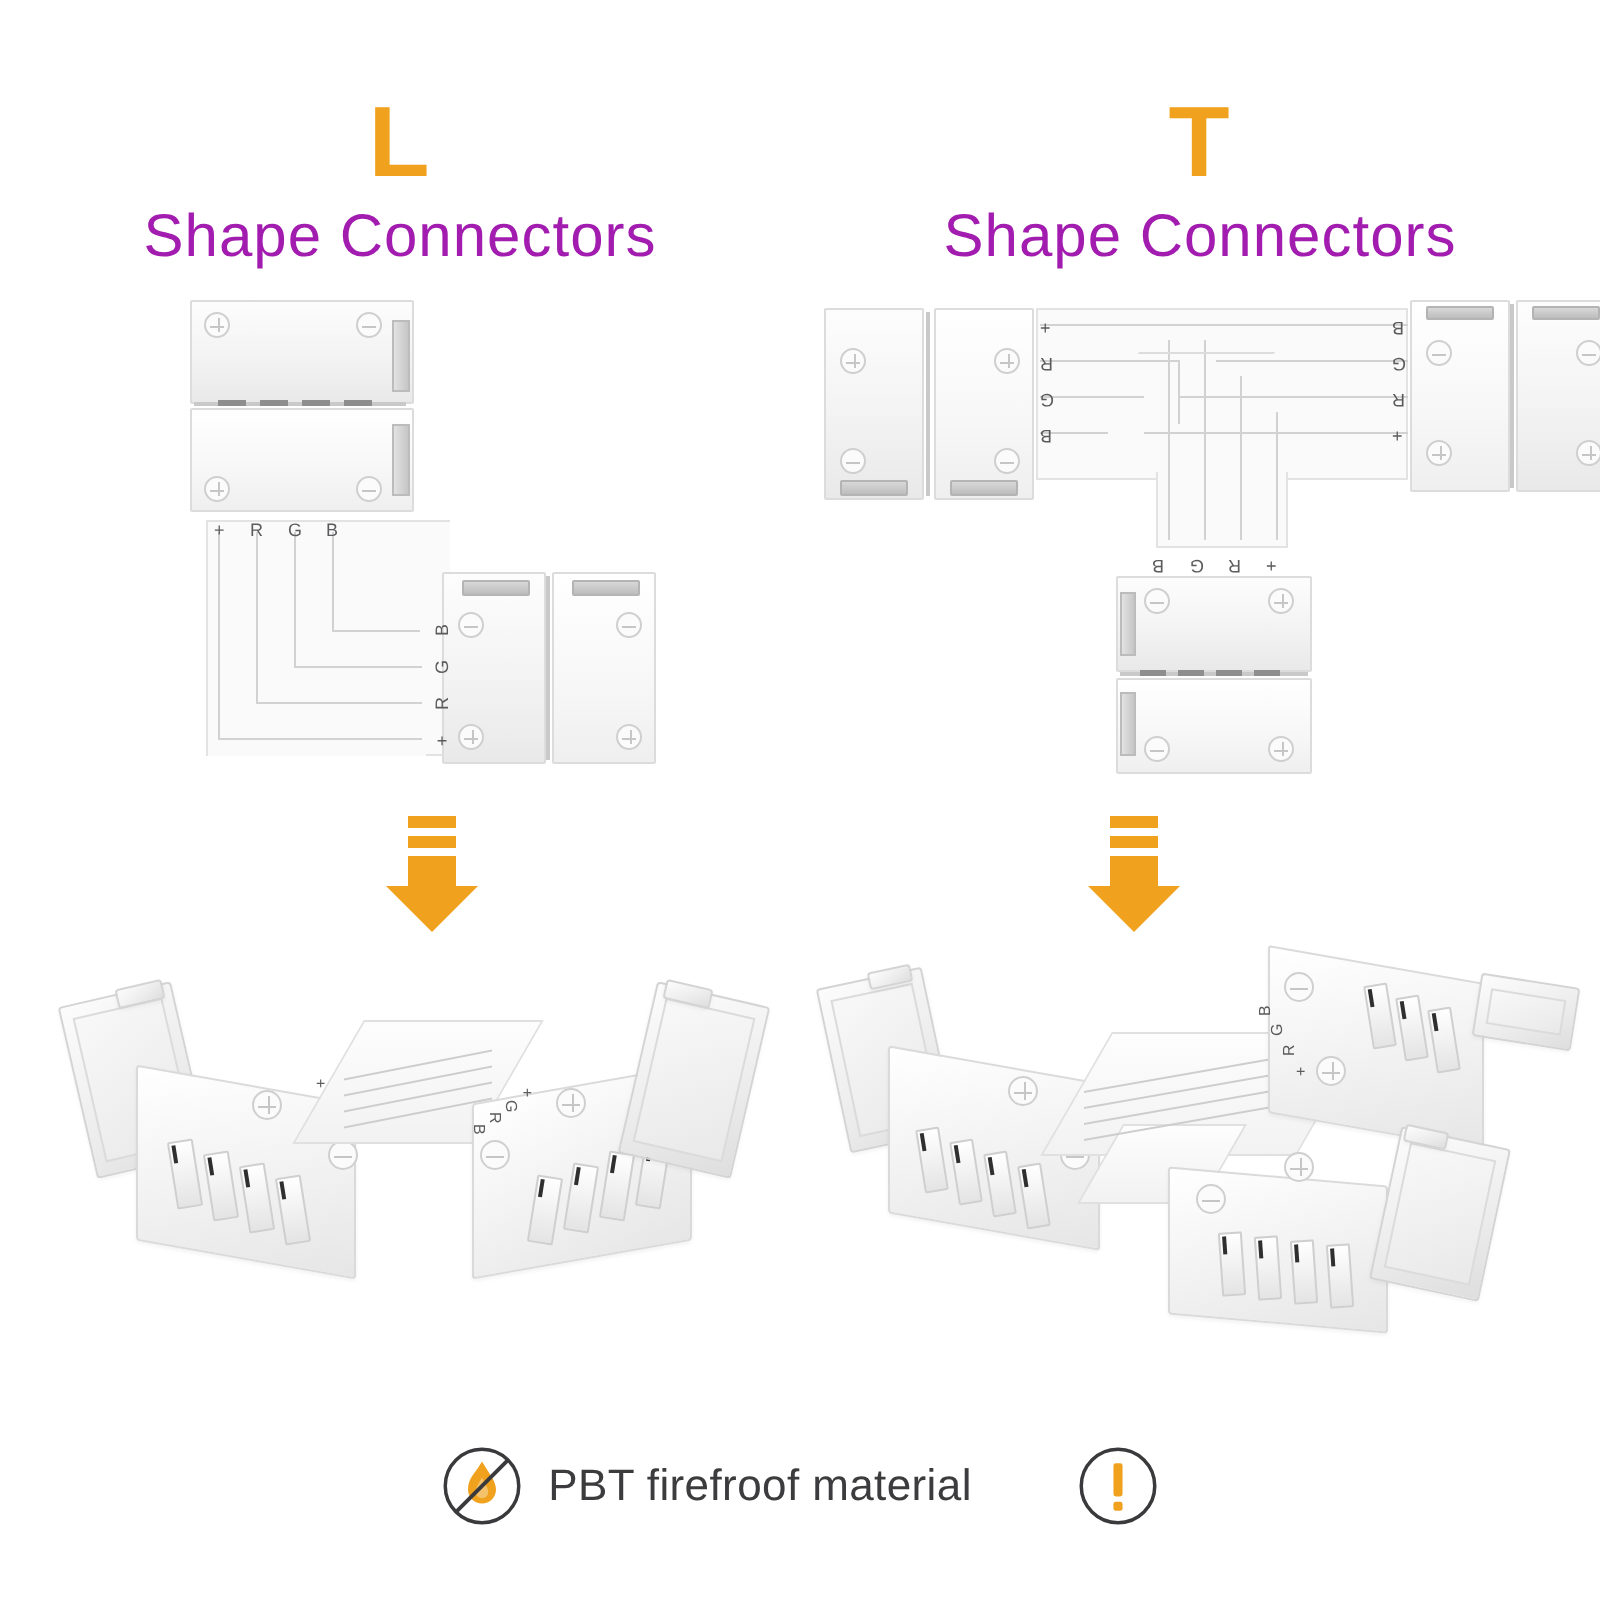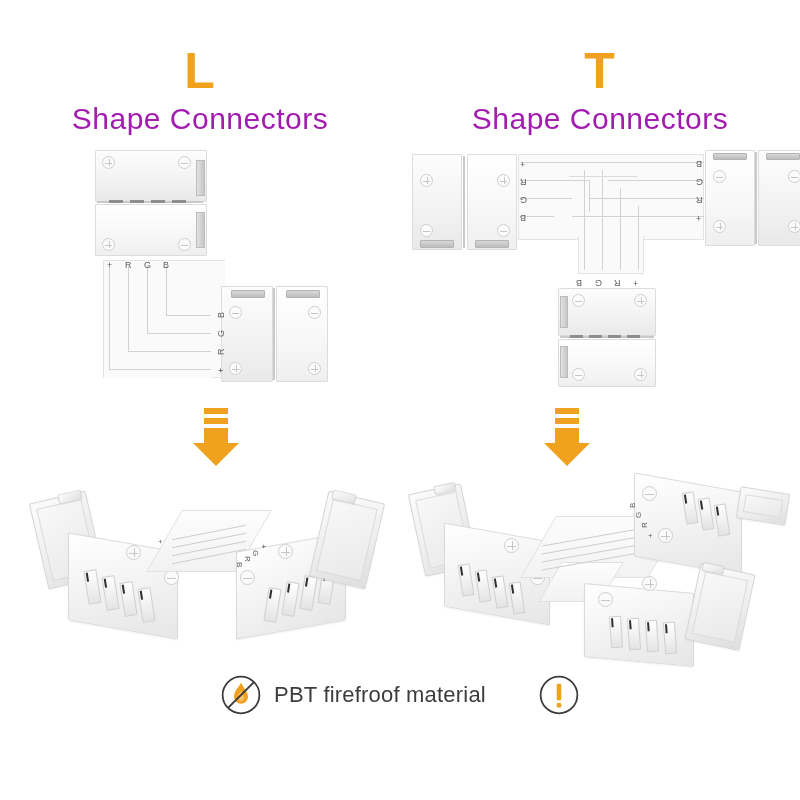--- a/index.html
+++ b/index.html
@@ -215,21 +215,21 @@
   }
   .wire {
     position: absolute;
     background: #cdcdcd;
     height: 1px;
   }
 
   
   .features {
     position: absolute;
-    left: 0; top: 674px;
+    left: 0; top: 722px;
     width: 800px;
     display: flex;
     justify-content: center;
     gap: 52px;
   }
   .feature {
     display: flex;
     align-items: center;
     gap: 12px;
   }

